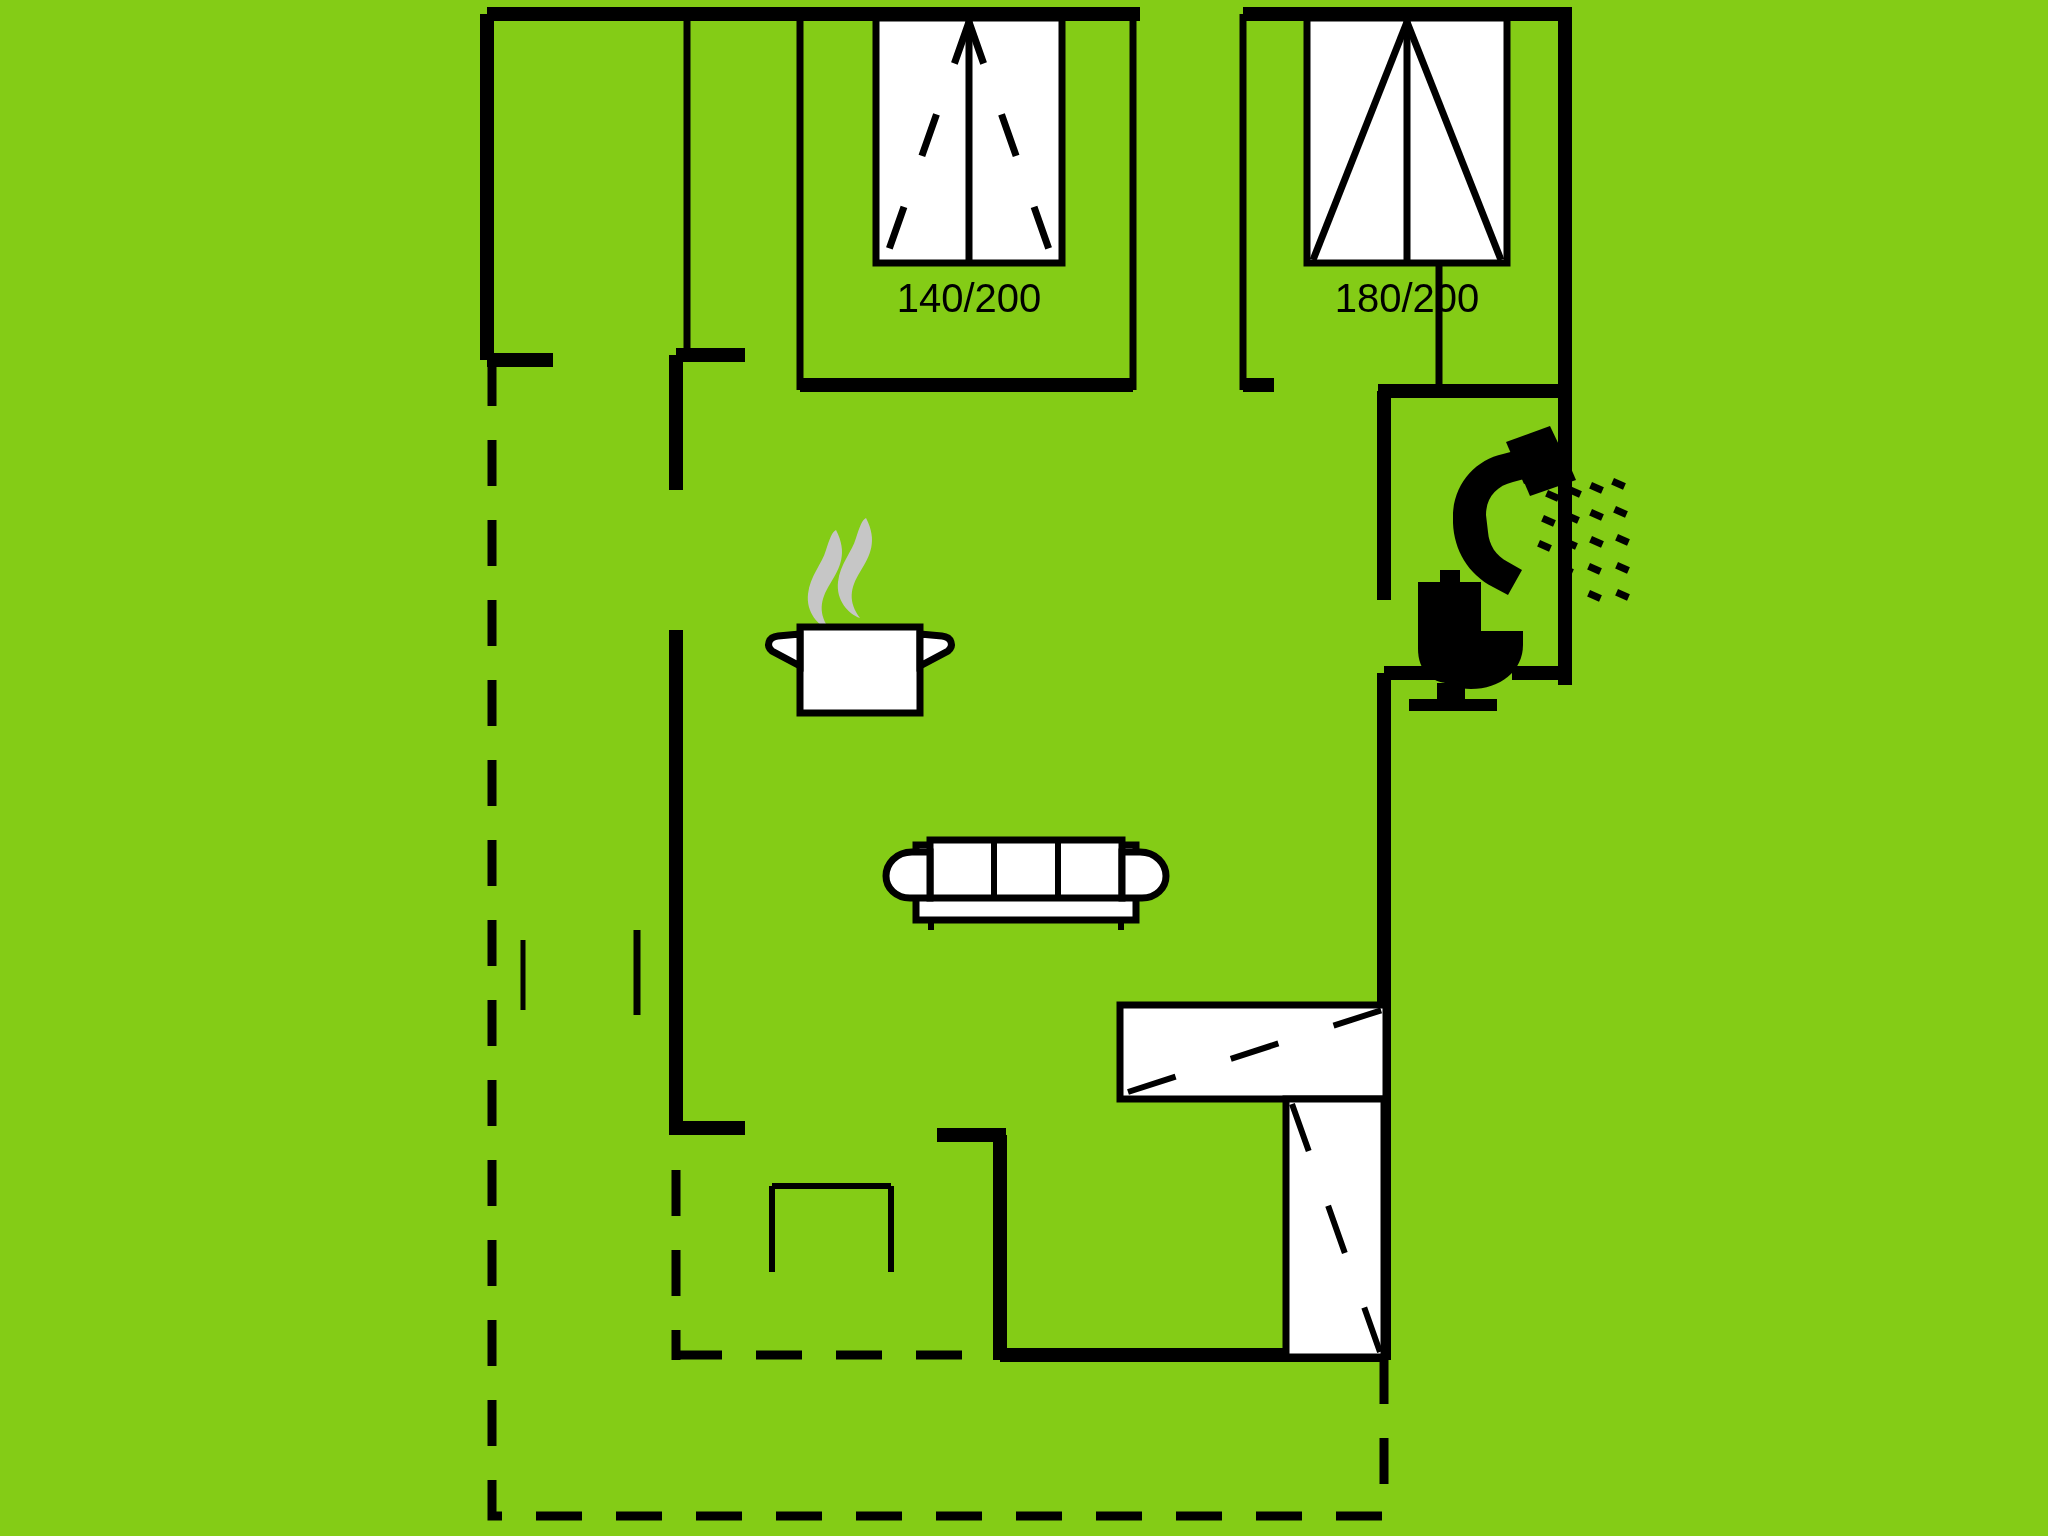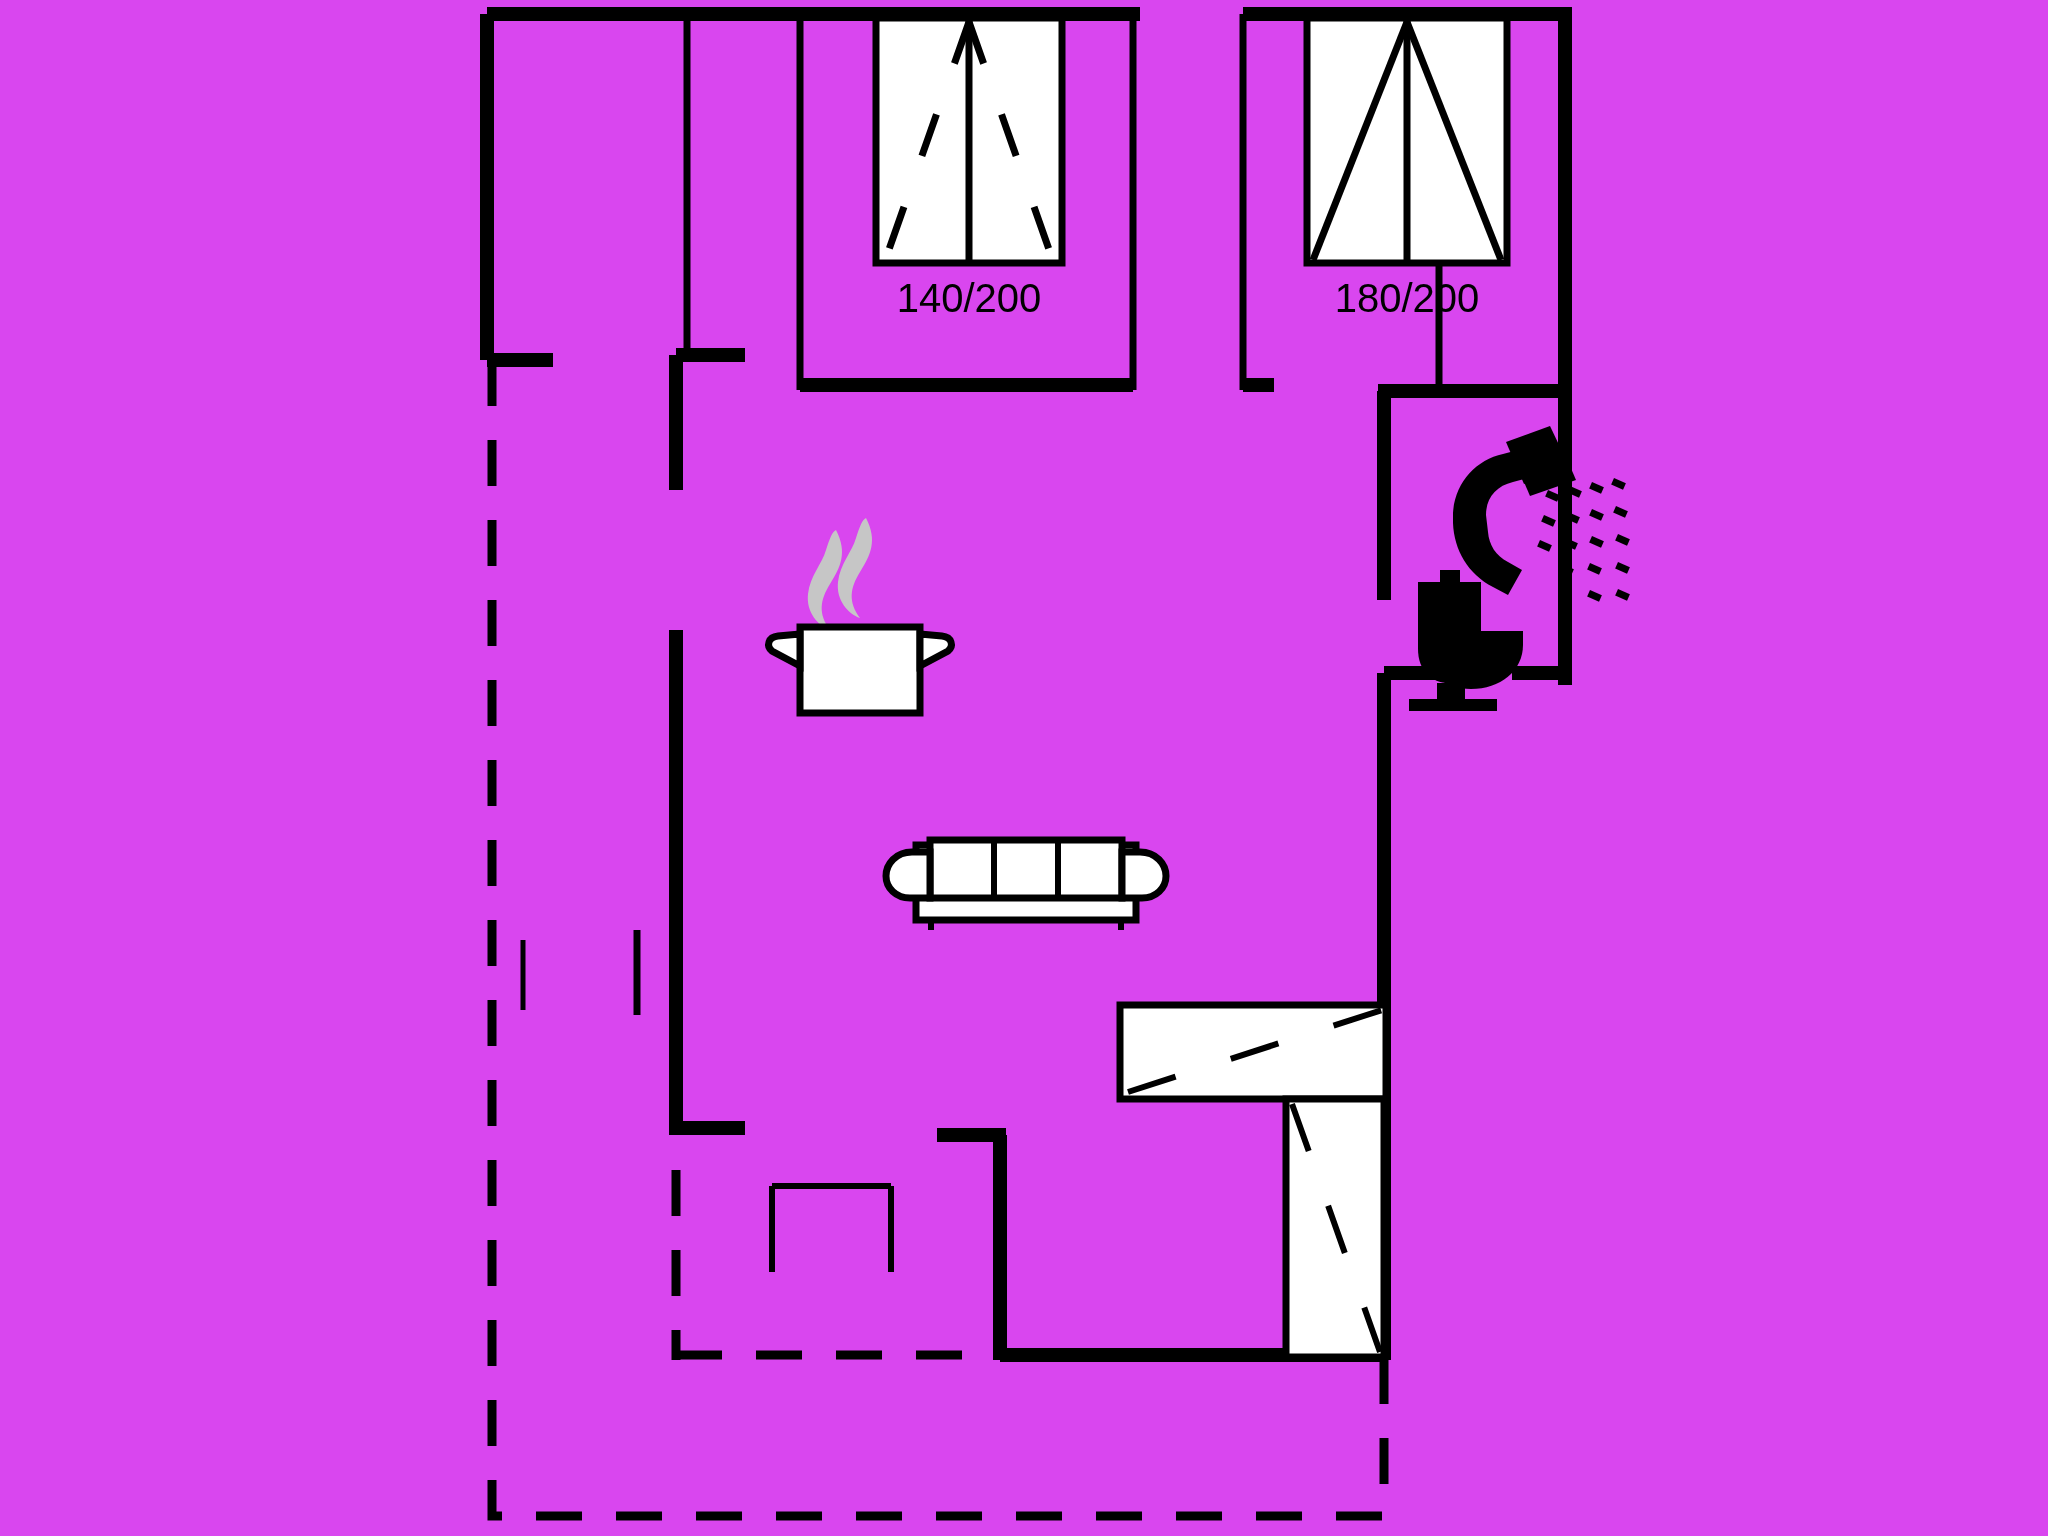--- a/index.html
+++ b/index.html
@@ -10,21 +10,21 @@
   body {
     width: 2048px;
     height: 1536px;
     font-family: "Liberation Sans", sans-serif;
     overflow: hidden;
   }
   #floorplan-root {
     position: relative;
     width: 2048px;
     height: 1536px;
-    background: #d946ef;
+    background: #84cc16;
   }
   svg#plan-svg {
     display: block;
     width: 2048px;
     height: 1536px;
   }
   .wall      { stroke: #000000; stroke-width: 14; fill: none; stroke-linecap: butt; }
   .wall-thin { stroke: #000000; stroke-width: 7;  fill: none; stroke-linecap: butt; }
   .wall-hair { stroke: #000000; stroke-width: 5;  fill: none; stroke-linecap: butt; }
   .terrace   { stroke: #000000; stroke-width: 9;  fill: none;

